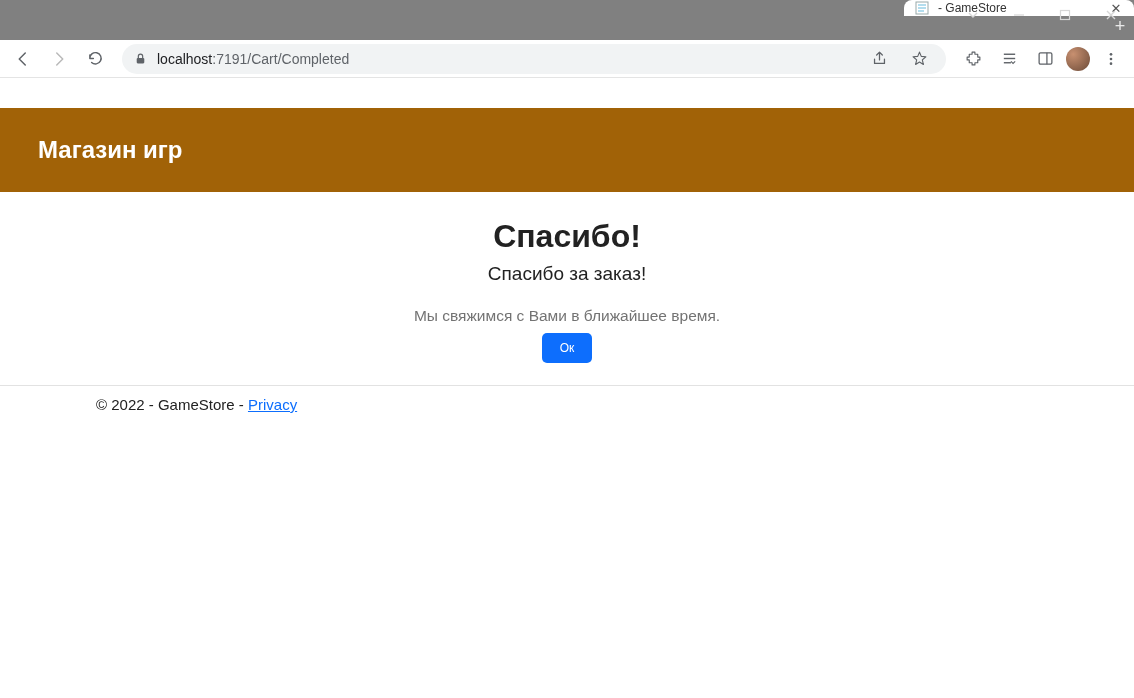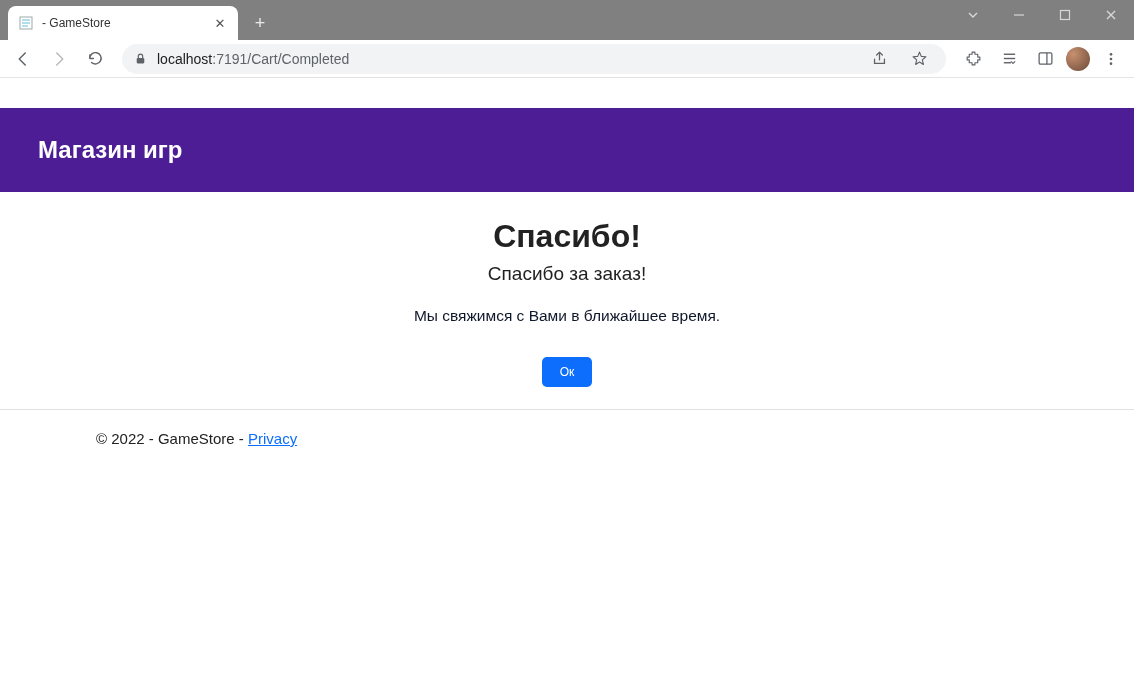--- a/index.html
+++ b/index.html
@@ -10,20 +10,21 @@
       overflow: hidden;
       background: #fff;
     }
     
     .browser-chrome {
       background: #808080;
       height: 40px;
       display: flex;
       align-items: flex-end;
       position: relative;
+      flex-direction: column;
     }
     .window-controls {
       position: absolute;
       right: 0;
       top: 0;
       display: flex;
       height: 30px;
       align-items: center;
     }
     .wc-btn {
@@ -137,21 +138,21 @@
       border-radius: 50%;
       background: radial-gradient(circle at 30% 30%, #c89070, #6b4a38);
       cursor: pointer;
     }
     
     .page {
       background: #fff;
     }
     .whitespace-top { height: 30px; background: #fff; }
     .navbar {
-      background: #4c1d95;
+      background: #a16207;
       height: 84px;
       display: flex;
       align-items: center;
       padding: 0 38px;
     }
     .navbar-brand {
       color: #fff;
       font-size: 24px;
       font-weight: 600;
     }
@@ -166,37 +167,37 @@
       margin-bottom: 8px;
       text-align: center;
     }
     .content .sub1 {
       font-size: 19px;
       color: #222;
       margin-bottom: 22px;
     }
     .content .sub2 {
       font-size: 15.5px;
-      color: #0f172a;
-      margin-bottom: 32px;
+      color: #737373;
+      margin-bottom: 8px;
     }
     .ok-btn {
       display: inline-block;
       background: #0d6efd;
       color: #fff;
       font-size: 12px;
       padding: 8px 18px;
       border-radius: 5px;
       border: none;
       cursor: pointer;
     }
     .footer-wrap {
       border-top: 1px solid #e2e2e2;
       margin-top: 22px;
-      padding-top: 20px;
+      padding-top: 10px;
     }
     .footer {
       font-size: 15px;
       color: #222;
       padding-left: 96px;
     }
     .footer a {
       color: #0d6efd;
       text-decoration: underline;
     }

